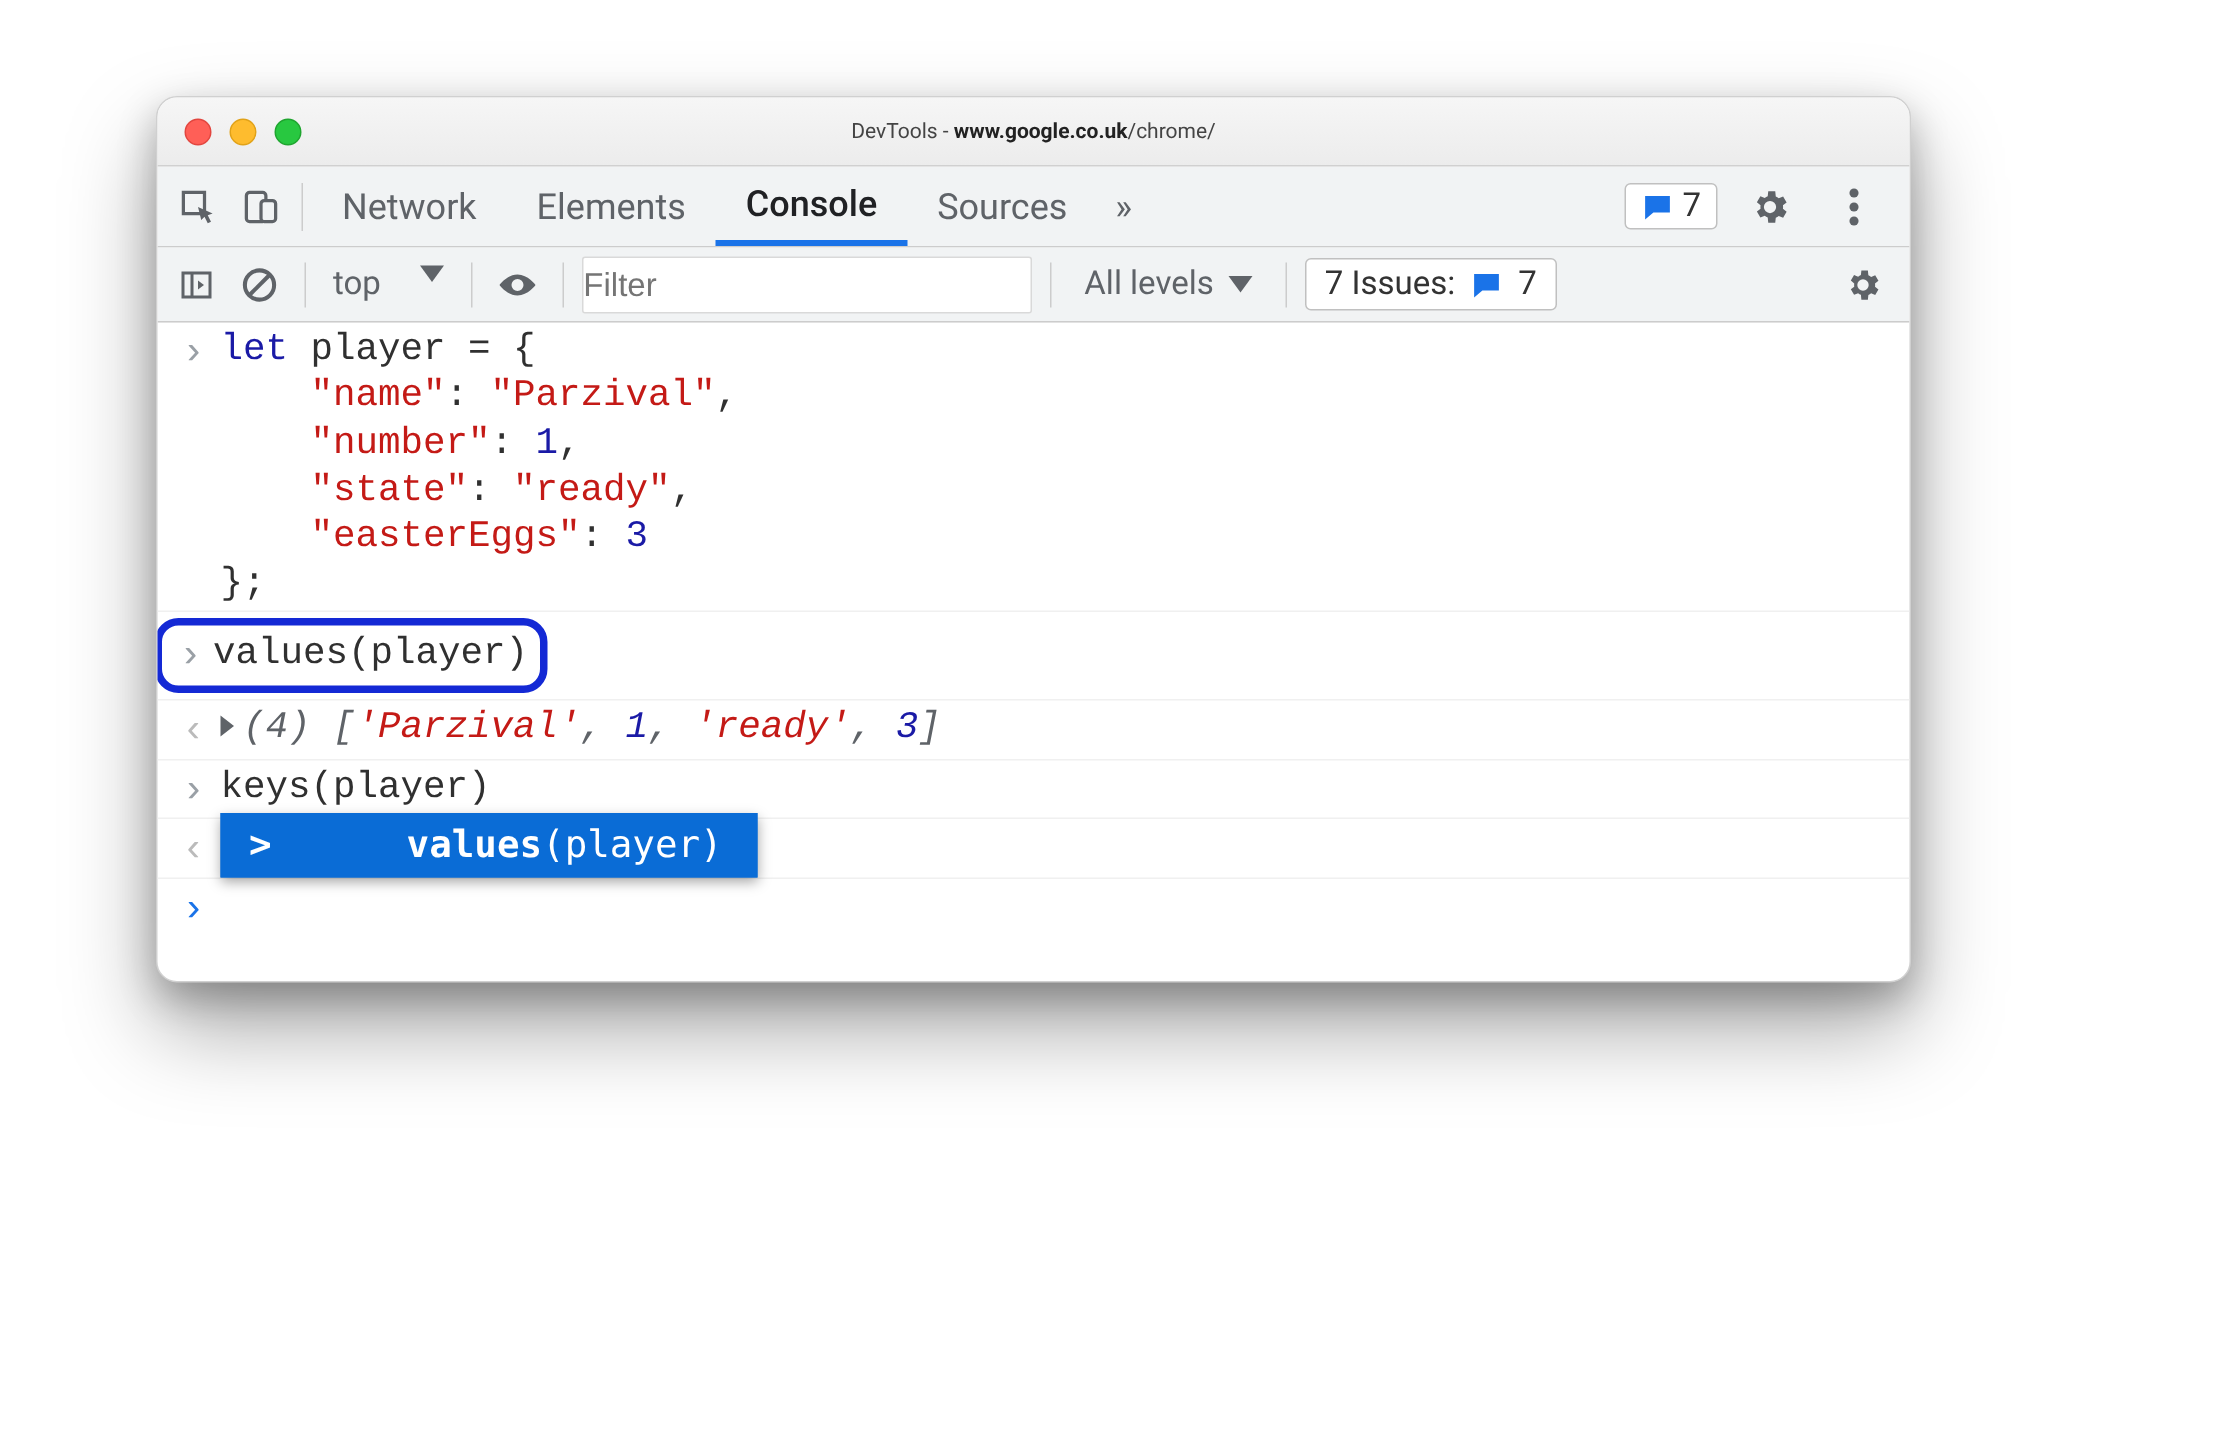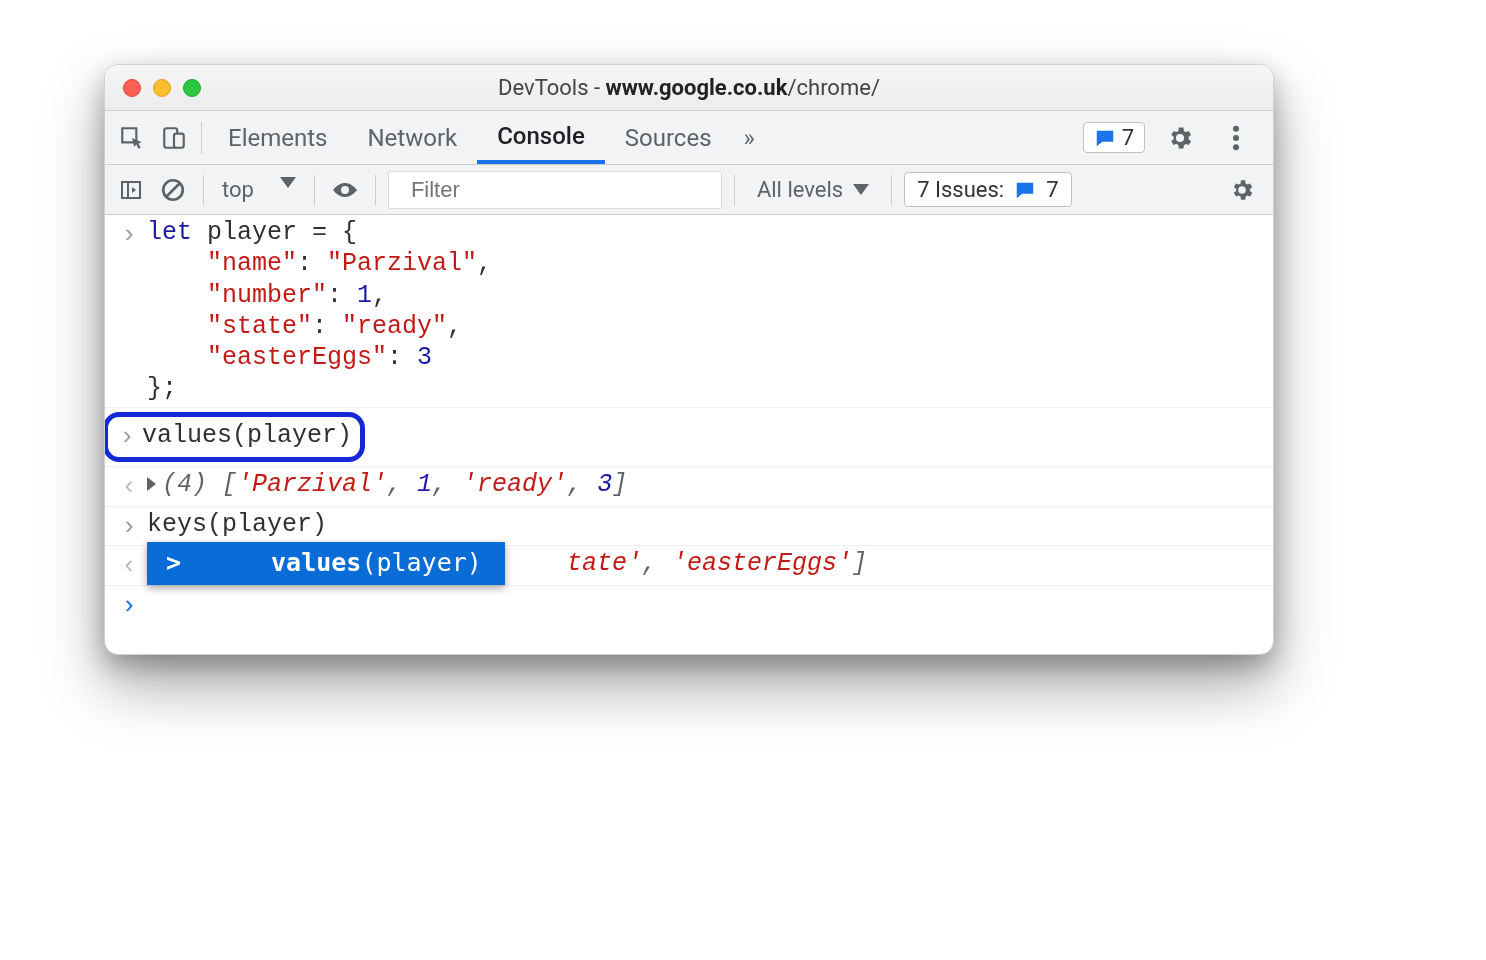--- a/index.html
+++ b/index.html
@@ -37,21 +37,21 @@
     display: flex; gap: 12px;
     padding-left: 18px;
   }
   .dot { width: 18px; height: 18px; border-radius: 50%; }
   .dot.red { background:#ff5f57; border:1px solid #e2463f;}
   .dot.yellow { background:#febc2e; border:1px solid #e1a218;}
   .dot.green { background:#28c840; border:1px solid #1fa52f;}
   .title {
     position: absolute; left:0; right:0;
     text-align: center;
-    font-size: 22px;
+    font-size: 14px;
     color:#444;
   }
   .title b { font-weight: 700; color:#222; }
   
   .tabbar {
     height: 54px;
     border-bottom: 1px solid #ccc;
     display: flex;
     align-items: center;
     background:#f1f3f4;
@@ -115,21 +115,21 @@
   .context-picker {
     display:flex; align-items:flex-start; gap:22px;
     padding:0 6px;
   }
   .filter-input {
     flex: 0 0 300px;
     height:38px;
     border:1px solid #d9d9d9;
     background:#fff;
     border-radius:2px;
-    padding:0 22px;
+    padding:0 0;
     font-size:22px;
     color:#5f6368;
   }
   .levels {
     display:flex; align-items:center; gap:6px;
     padding:0 10px;
   }
   .issues-btn {
     border:1px solid #c0c0c0;
     border-radius:4px;
@@ -251,24 +251,24 @@
       </div>
       <div class="ico-btn">
         <svg width="26" height="26" viewBox="0 0 24 24">
             <rect x="3" y="3" width="12" height="18" rx="2" fill="none" stroke="#5f6368" stroke-width="2"></rect>
             <rect x="12" y="8" width="9" height="13" rx="2" fill="#f1f3f4" stroke="#5f6368" stroke-width="2"></rect>
           </svg>
       </div>
       <div class="sep"></div>
       <div class="tabs">
         <div class="tab">
+            <span>Network</span>
+          </div>
+        <div class="tab">
             <span>Elements</span>
-          </div>
-        <div class="tab">
-            <span>Network</span>
           </div>
         <div class="tab active">
             <span>Console</span>
           </div>
         <div class="tab">
             <span>Sources</span>
           </div>
         <div class="tab" style="padding:0 12px;">
             <span>»</span>
           </div>
@@ -367,21 +367,20 @@
         <div class="content arrprev"><span class="expander"></span><span>(4)</span><span> [</span><span class="str">'Parzival'</span><span>, </span><span class="num">1</span><span>, </span><span class="str">'ready'</span><span>, </span><span class="num">3</span><span>]</span></div>
       </div>
 
       <div class="row">
         <div class="gutter prompt-in"></div>
         <div class="content">keys(player)</div>
       </div>
 
       <div class="row" style="position:relative;">
         <div class="gutter prompt-out"></div>
-        <div class="content arrprev" style="padding-left:420px;"><span class="str">tate'</span><span>, </span><span class="str">'easterEggs'</span><span>]</span></div>
 
         <div class="autocomplete" style="left:42px; top:-4px;">
           <span class="chev">&gt;</span><b>values</b><span>(player)</span>
         </div>
       </div>
 
       <div class="row">
         <div class="gutter prompt-live"></div>
       </div>
 

